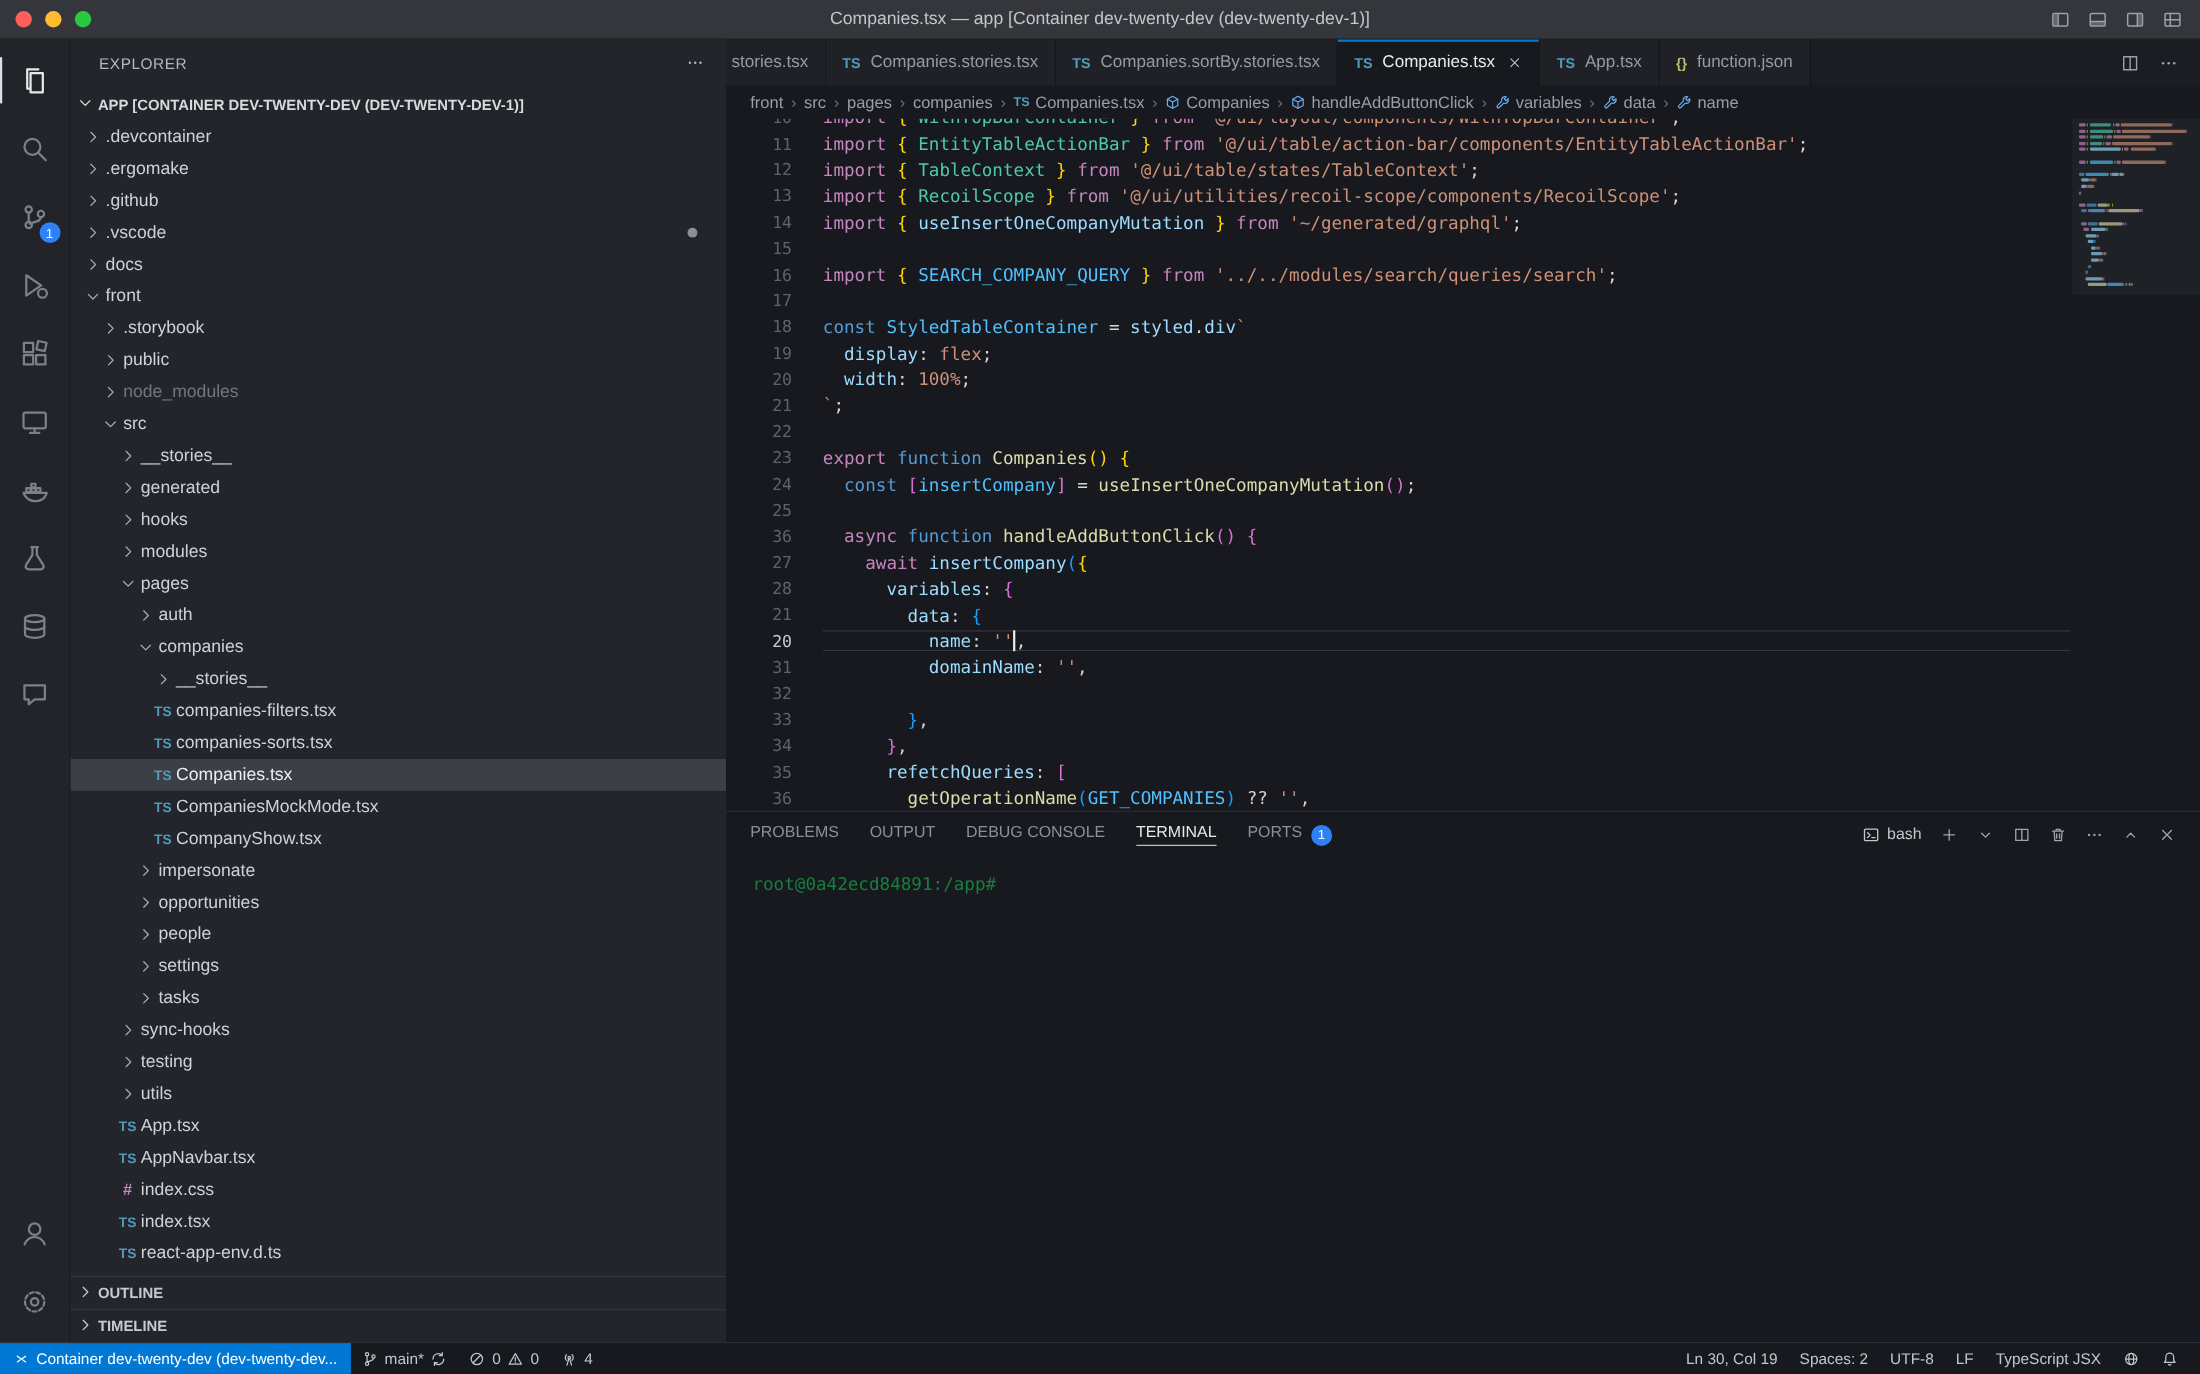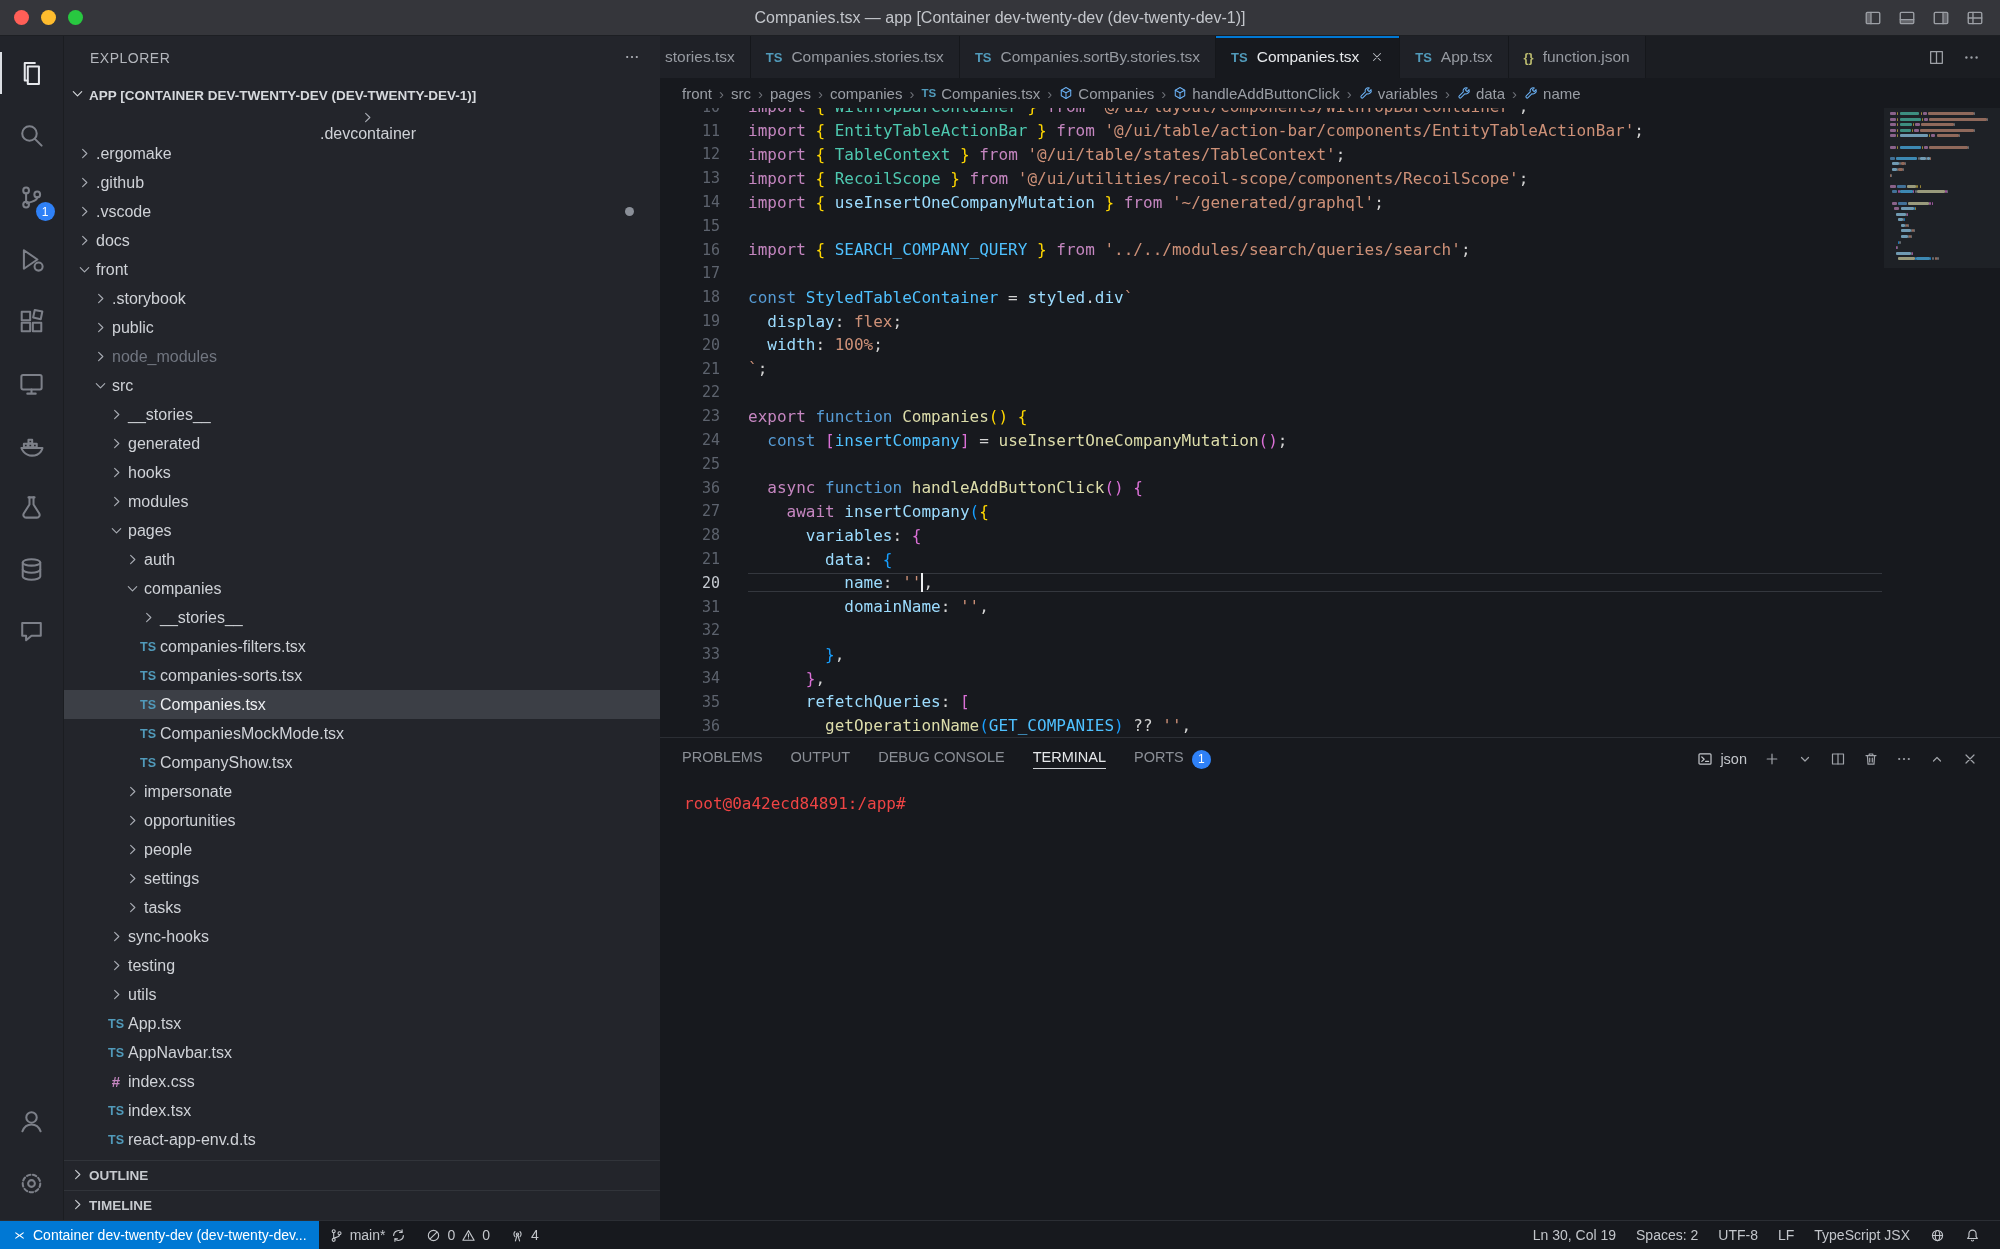--- a/index.html
+++ b/index.html
@@ -105,21 +105,21 @@
   .panel-tabs{height:42px;display:flex;align-items:center;padding:0 22px;gap:28px;
     font-size:14.5px;color:#8b8f96;}
   .panel-tab{display:flex;align-items:center;gap:8px;cursor:pointer;}
   .pt-label{padding-bottom:3px;border-bottom:1px solid transparent;}
   .panel-tab.active .pt-label{color:#e6e8eb;border-bottom-color:#cfd2d6;}
   .port-badge{background:#2f81f7;color:#fff;border-radius:50%;width:19px;height:19px;font-size:12px;
     display:flex;align-items:center;justify-content:center;}
   .panel-toolbar{margin-left:auto;display:flex;align-items:center;gap:17px;color:#a0a3a9;}
   .shell-label{display:flex;align-items:center;gap:7px;font-size:14.5px;color:#c3c6cb;}
   .terminal{flex:1;padding:14px 16px 0 24px;font-family:"DejaVu Sans Mono",monospace;
-    font-size:16px;color:#ef4444;cursor:text;}
+    font-size:16px;color:#15803d;cursor:text;}
 
   
   .statusbar{height:29px;background:#17191e;border-top:1px solid #2b2e34;display:flex;
     align-items:stretch;font-size:14px;color:#c3c6cb;}
   .sb-item{display:flex;align-items:center;gap:6px;padding:0 10px;cursor:pointer;white-space:nowrap;}
   .sb-remote{background:#0078d4;color:#fff;padding:0 12px;max-width:392px;overflow:hidden;}
   .sb-right{margin-left:auto;display:flex;align-items:stretch;padding-right:10px;}
   svg{flex:none;}
 </style>
 </head>
@@ -261,21 +261,21 @@
             <circle cx="12.8" cy="8" r="1.1" fill="currentColor" stroke="none"></circle>
           </svg></span>
     </div>
     <div class="section-header">
       <span id="section-chev"><svg width="15" height="15" viewBox="0 0 16 16" fill="none" stroke="currentColor" stroke-width="1.2" stroke-linecap="round" stroke-linejoin="round">
             <path d="M3.5 6l4.5 4.5L12.5 6"></path>
           </svg></span>
       <span>APP [CONTAINER DEV-TWENTY-DEV (DEV-TWENTY-DEV-1)]</span>
     </div>
     <div class="tree">
-        <div class="tree-row" style="padding-left: 10px; flex-direction: column;">
+        <div class="tree-row" style="padding-left: 10px;">
           <span class="twisty">
             <svg width="15" height="15" viewBox="0 0 16 16" fill="none" stroke="currentColor" stroke-width="1.2" stroke-linecap="round" stroke-linejoin="round">
               <path d="M6 3.5l4.5 4.5L6 12.5"></path>
             </svg>
           </span>
           <span class="tree-label">.devcontainer</span>
         </div>
         <div class="tree-row" style="padding-left: 10px;">
           <span class="twisty">
             <svg width="15" height="15" viewBox="0 0 16 16" fill="none" stroke="currentColor" stroke-width="1.2" stroke-linecap="round" stroke-linejoin="round">
@@ -807,21 +807,21 @@
           <div class="panel-tab">
             <span class="pt-label">PORTS</span>
             <span class="port-badge">1</span>
           </div>
           <div class="panel-toolbar">
             <span class="shell-label">
               <svg width="16" height="16" viewBox="0 0 16 16" fill="none" stroke="currentColor" stroke-width="1.2" stroke-linecap="round" stroke-linejoin="round">
                 <rect x="2" y="2.8" width="12" height="10.4" rx="1"></rect>
                 <path d="M4.8 6l2.4 2.2-2.4 2.2M8.6 10.4h3"></path>
               </svg>
-              <span>json</span>
+              <span>bash</span>
             </span>
             <span style="display:flex;">
               <svg width="16" height="16" viewBox="0 0 16 16" fill="none" stroke="currentColor" stroke-width="1.2" stroke-linecap="round" stroke-linejoin="round">
                 <path d="M8 3.2v9.6M3.2 8h9.6"></path>
               </svg>
             </span>
             <span style="display:flex;">
               <svg width="16" height="16" viewBox="0 0 16 16" fill="none" stroke="currentColor" stroke-width="1.2" stroke-linecap="round" stroke-linejoin="round">
                 <path d="M4.5 6.5L8 10l3.5-3.5"></path>
               </svg>

